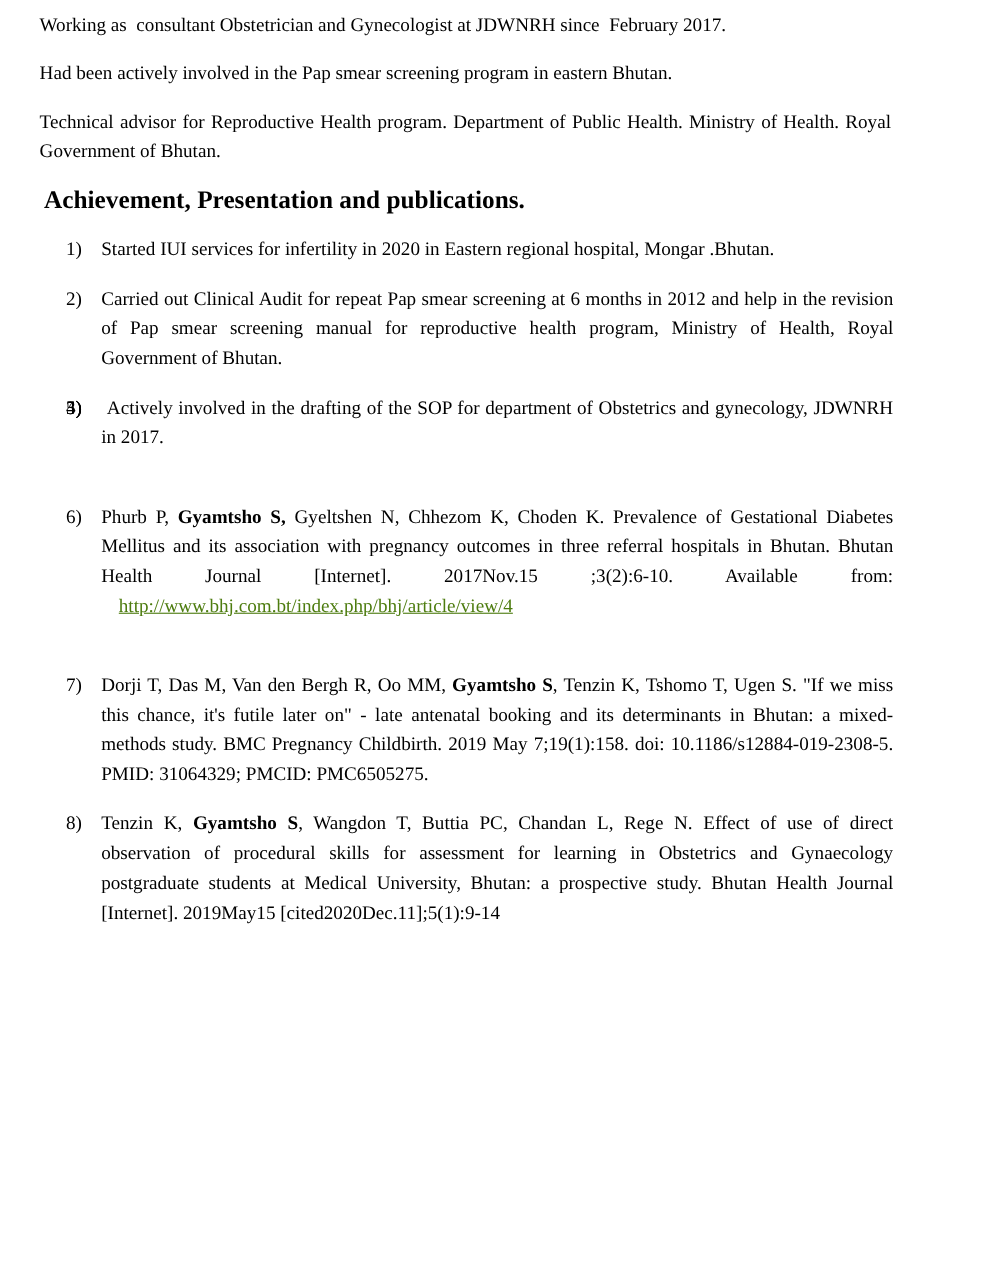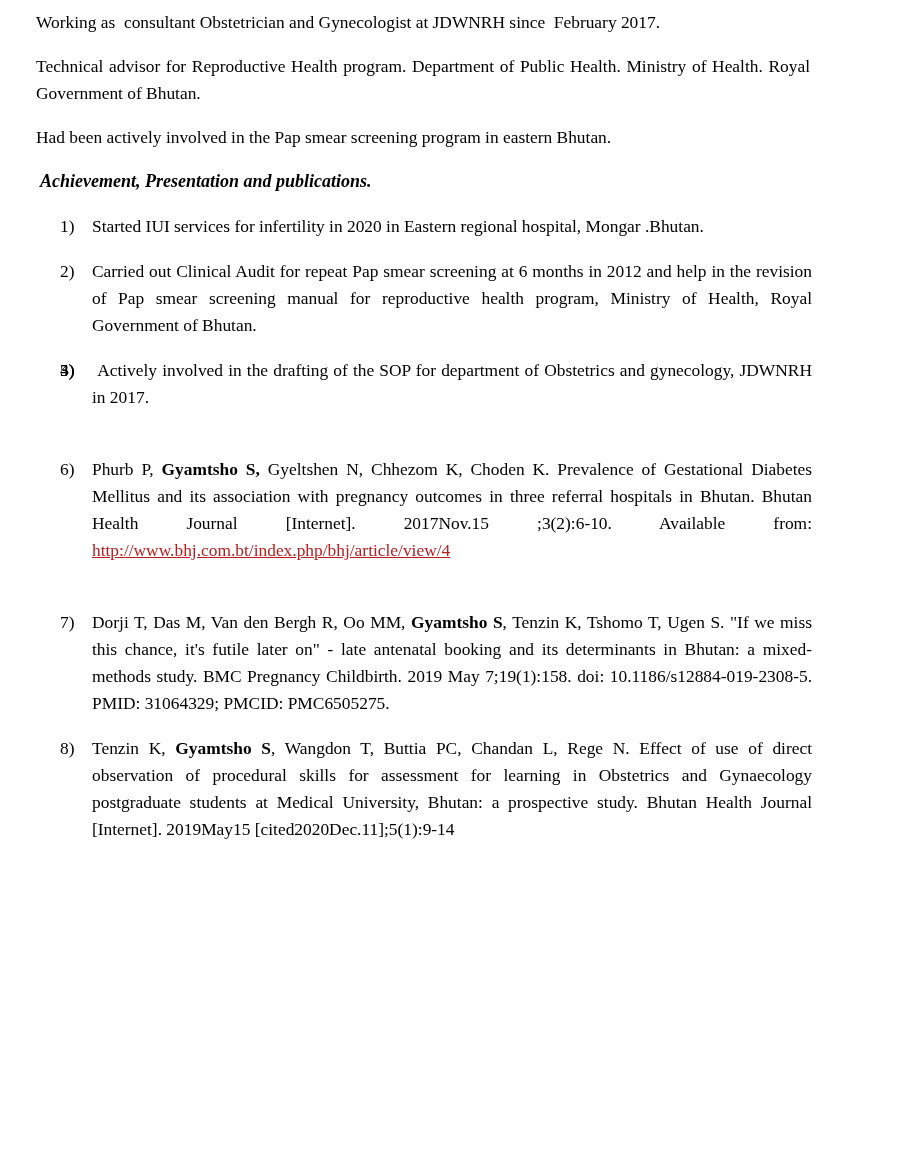--- a/index.html
+++ b/index.html
@@ -15,25 +15,24 @@
     line-height: 27px;
     padding: 9px 88px 0 36px;
     overflow: hidden;
   }
   .intro p {
     margin: 0 2px 17px 0;
     text-align: justify;
     white-space: pre-wrap;
   }
   .heading {
-    font-size: 18px;
+    font-size: 23px;
     font-weight: bold;
     padding-left: 4px;
     margin: 0 0 18px 0;
-    font-style: italic;
   }
   .pubs {
     list-style: none;
   }
   .pub-item {
     position: relative;
     padding-left: 56px;
     margin: 0 0 18px 0;
     text-align: justify;
     white-space: pre-wrap;
@@ -41,34 +40,35 @@
   .pub-item.extra-gap {
     margin-top: 45px;
   }
   .pub-num {
     position: absolute;
     left: 24px;
     top: 0;
     white-space: normal;
   }
   .pub-link {
-    color: #b91c1c;
+    color: #4d7c0f;
     text-decoration: underline;
     cursor: pointer;
+    margin-left: 16px;
   }
   b { font-weight: bold; }
 </style>
 </head>
 <body>
 
 <div class="page">
   <section class="intro" id="intro">
       <p>Working as  consultant Obstetrician and Gynecologist at JDWNRH since  February 2017.</p>
+      <p>Had been actively involved in the Pap smear screening program in eastern Bhutan.</p>
       <p>Technical advisor for Reproductive Health program. Department of Public Health. Ministry of Health. Royal Government of Bhutan.</p>
-      <p>Had been actively involved in the Pap smear screening program in eastern Bhutan.</p>
     </section>
   <h2 class="heading">Achievement, Presentation and publications.</h2>
   <ol class="pubs" id="pubs">
       <li class="pub-item"><span class="pub-num">1)</span><span>Started IUI services for infertility in 2020 in Eastern regional hospital, Mongar .Bhutan.</span></li>
       <li class="pub-item"><span class="pub-num">2)</span><span>Carried out Clinical Audit for repeat Pap smear screening at 6 months in 2012 and help in the revision of Pap smear screening manual for reproductive health program, Ministry of Health, Royal Government of Bhutan.</span></li>
       <li class="pub-item"><span class="pub-num">3)</span></li>
       <li class="pub-item"><span class="pub-num">4)</span></li>
       <li class="pub-item"><span class="pub-num">5)</span><span> Actively involved in the drafting of the SOP for department of Obstetrics and gynecology, JDWNRH in 2017.</span></li>
       <li class="pub-item extra-gap"><span class="pub-num">6)</span><span>Phurb P, </span><b>Gyamtsho S,</b><span> Gyeltshen N, Chhezom K, Choden K. Prevalence of Gestational Diabetes Mellitus and its association with pregnancy outcomes in three referral hospitals in Bhutan. Bhutan Health Journal [Internet]. 2017Nov.15 ;3(2):6-10. Available from: </span><a href="#" class="pub-link">http://www.bhj.com.bt/index.php/bhj/article/view/4</a></li>
       <li class="pub-item extra-gap"><span class="pub-num">7)</span><span>Dorji T, Das M, Van den Bergh R, Oo MM, </span><b>Gyamtsho S</b><span>, Tenzin K, Tshomo T, Ugen S. "If we miss this chance, it's futile later on" - late antenatal booking and its determinants in Bhutan: a mixed-methods study. BMC Pregnancy Childbirth. 2019 May 7;19(1):158. doi: 10.1186/s12884-019-2308-5. PMID: 31064329; PMCID: PMC6505275.</span></li>

